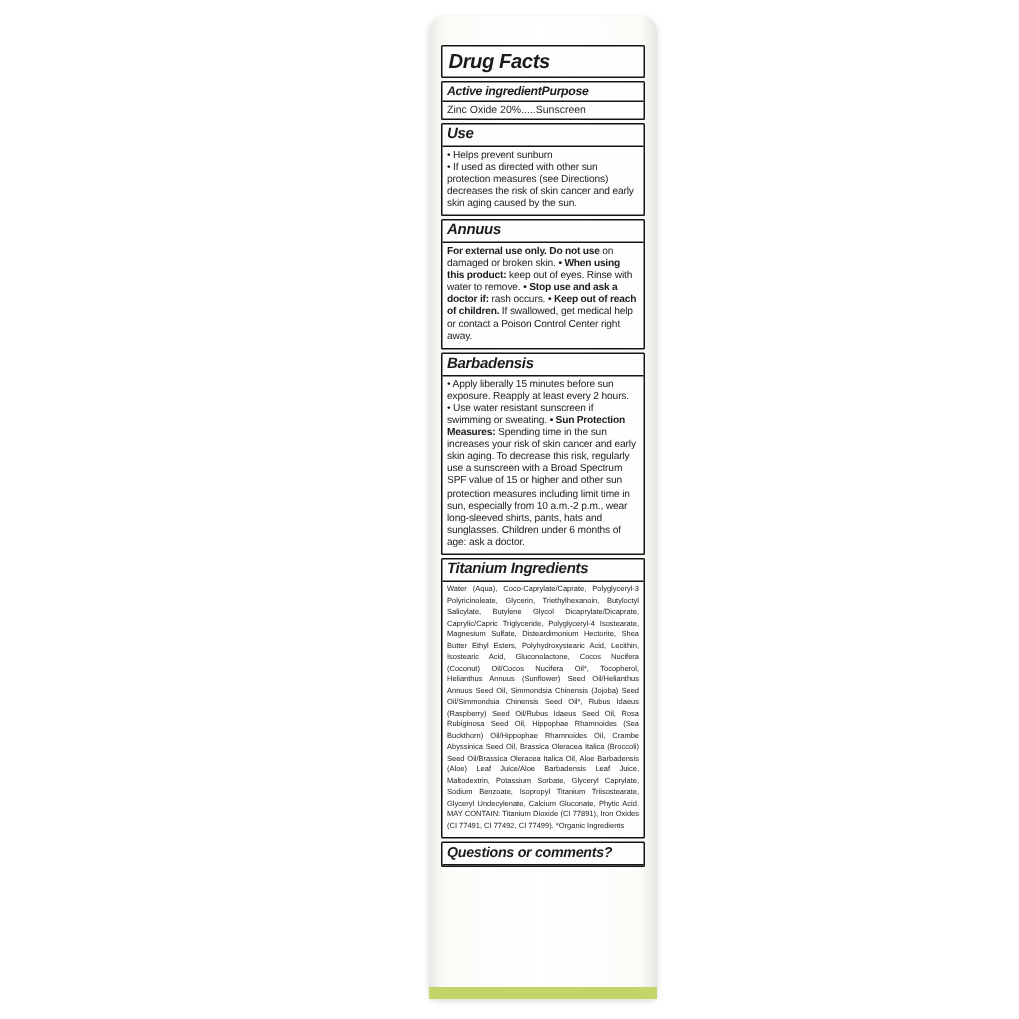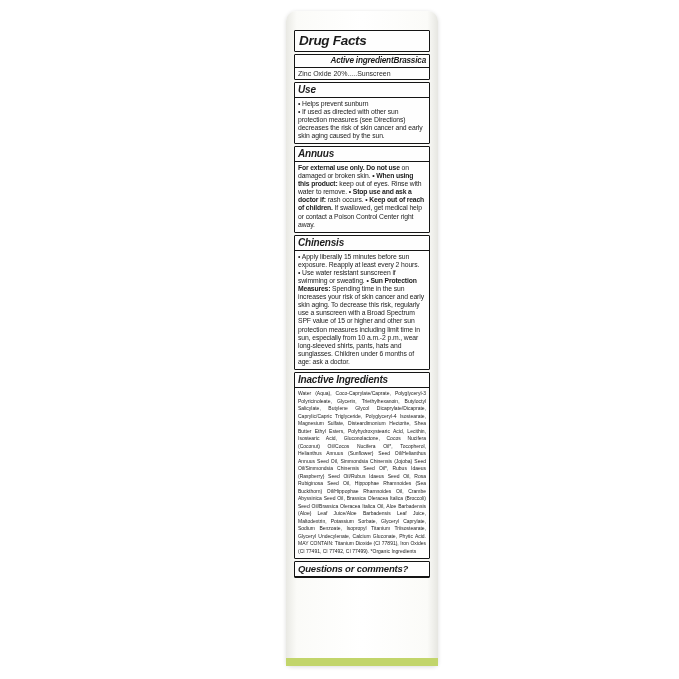--- a/index.html
+++ b/index.html
@@ -22,21 +22,21 @@
     margin:0;padding:2px 4px 3px;
   }
   .sec-title{
     font-style:italic;font-weight:bold;font-size:10px;letter-spacing:-.2px;
     margin:0;padding:1px 3px 2px;border-bottom:1.2px solid #141414;
   }
   .body-text{font-size:6.8px;line-height:8.1px;letter-spacing:-.1px;padding:2px 3px 3px;}
   .body-text .line{margin:0;}
   .body-text b{letter-spacing:-.15px;}
   .ai-head{
-    display:flex;justify-content:flex-end;
+    display:flex;justify-content:flex-start;
     font-style:italic;font-weight:bold;font-size:8.2px;letter-spacing:-.2px;
     padding:1px 3px 2px;border-bottom:1.2px solid #141414;
   }
   .ai-row{font-size:7px;padding:1.5px 3px 2px;color:#2a2a2a;}
   .inactive-text{
     font-size:5px;line-height:7.5px;letter-spacing:0;
     padding:2px 3px 3px;text-align:justify;color:#222;
   }
   .q-title{font-size:9.5px;}
   .stripe{margin-top:auto;height:8px;width:100%;}
@@ -48,49 +48,49 @@
 <div class="tube">
   <div class="label">
 
     <section class="box">
       <h1 class="df-title">Drug Facts</h1>
     </section>
 
     <section class="box">
       <div class="ai-head">
         <span>Active ingredient</span>
-        <span>Brassica</span>
+        <span>Purpose</span>
       </div>
       <div class="ai-row"><span>Zinc Oxide 20%</span><span>.....</span><span>Sunscreen</span></div>
     </section>
 
     <section class="box">
       <h2 class="sec-title">Use</h2>
       <div class="body-text">
           <div class="line">• Helps prevent sunburn</div>
           <div class="line">• If used as directed with other sun protection measures (see Directions) decreases the risk of skin cancer and early skin aging caused by the sun.</div>
         </div>
     </section>
 
     <section class="box">
       <h2 class="sec-title">Annuus</h2>
       <div class="body-text"><b>For external use only. Do not use </b><span>on damaged or broken skin. </span><b>• When using this product: </b><span>keep out of eyes. Rinse with water to remove. </span><b>• Stop use and ask a doctor if: </b><span>rash occurs. </span><b>• Keep out of reach of children. </b><span>If swallowed, get medical help or contact a Poison Control Center right away.</span></div>
     </section>
 
     <section class="box">
-      <h2 class="sec-title">Chinensis</h2>
+      <h2 class="sec-title">Barbadensis</h2>
       <div class="body-text">
           <div class="para"><span>• Apply liberally 15 minutes before sun exposure. Reapply at least every 2 hours.</span></div>
           <div class="para"><span>• Use water resistant sunscreen if swimming or sweating. </span><b>• Sun Protection Measures: </b><span>Spending time in the sun increases your risk of skin cancer and early skin aging. To decrease this risk, regularly use a sunscreen with a Broad Spectrum SPF value of 15 or higher and other sun protection measures including limit time in sun, especially from 10 a.m.-2 p.m., wear long-sleeved shirts, pants, hats and sunglasses. Children under 6 months of age: ask a doctor.</span></div>
         </div>
     </section>
 
 
     <section class="box">
-      <h2 class="sec-title">Inactive Ingredients</h2>
+      <h2 class="sec-title">Titanium Ingredients</h2>
       <div class="inactive-text">Water (Aqua), Coco-Caprylate/Caprate, Polyglyceryl-3 Polyricinoleate, Glycerin, Triethylhexanoin, Butyloctyl Salicylate, Butylene Glycol Dicaprylate/Dicaprate, Caprylic/Capric Triglyceride, Polyglyceryl-4 Isostearate, Magnesium Sulfate, Disteardimonium Hectorite, Shea Butter Ethyl Esters, Polyhydroxystearic Acid, Lecithin, Isostearic Acid, Gluconolactone, Cocos Nucifera (Coconut) Oil/Cocos Nucifera Oil*, Tocopherol, Helianthus Annuus (Sunflower) Seed Oil/Helianthus Annuus Seed Oil, Simmondsia Chinensis (Jojoba) Seed Oil/Simmondsia Chinensis Seed Oil*, Rubus Idaeus (Raspberry) Seed Oil/Rubus Idaeus Seed Oil, Rosa Rubiginosa Seed Oil, Hippophae Rhamnoides (Sea Buckthorn) Oil/Hippophae Rhamnoides Oil, Crambe Abyssinica Seed Oil, Brassica Oleracea Italica (Broccoli) Seed Oil/Brassica Oleracea Italica Oil, Aloe Barbadensis (Aloe) Leaf Juice/Aloe Barbadensis Leaf Juice, Maltodextrin, Potassium Sorbate, Glyceryl Caprylate, Sodium Benzoate, Isopropyl Titanium Triisostearate, Glyceryl Undecylenate, Calcium Gluconate, Phytic Acid. MAY CONTAIN: Titanium Dioxide (CI 77891), Iron Oxides (CI 77491, CI 77492, CI 77499). *Organic Ingredients</div>
     </section>
 
     <section class="box">
       <h2 class="sec-title q-title">Questions or comments?</h2>
 
     </section>
 
   </div>
 

